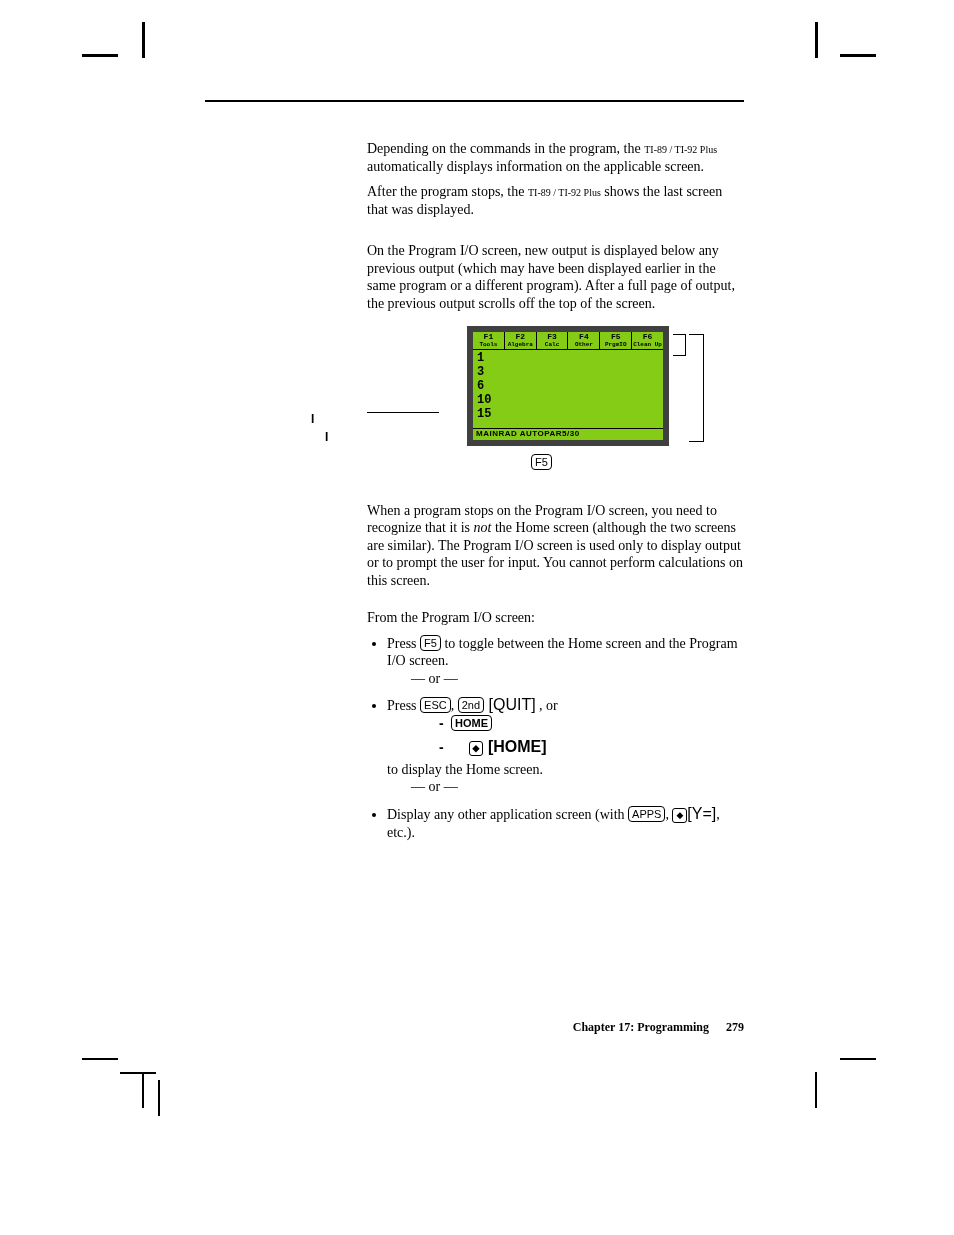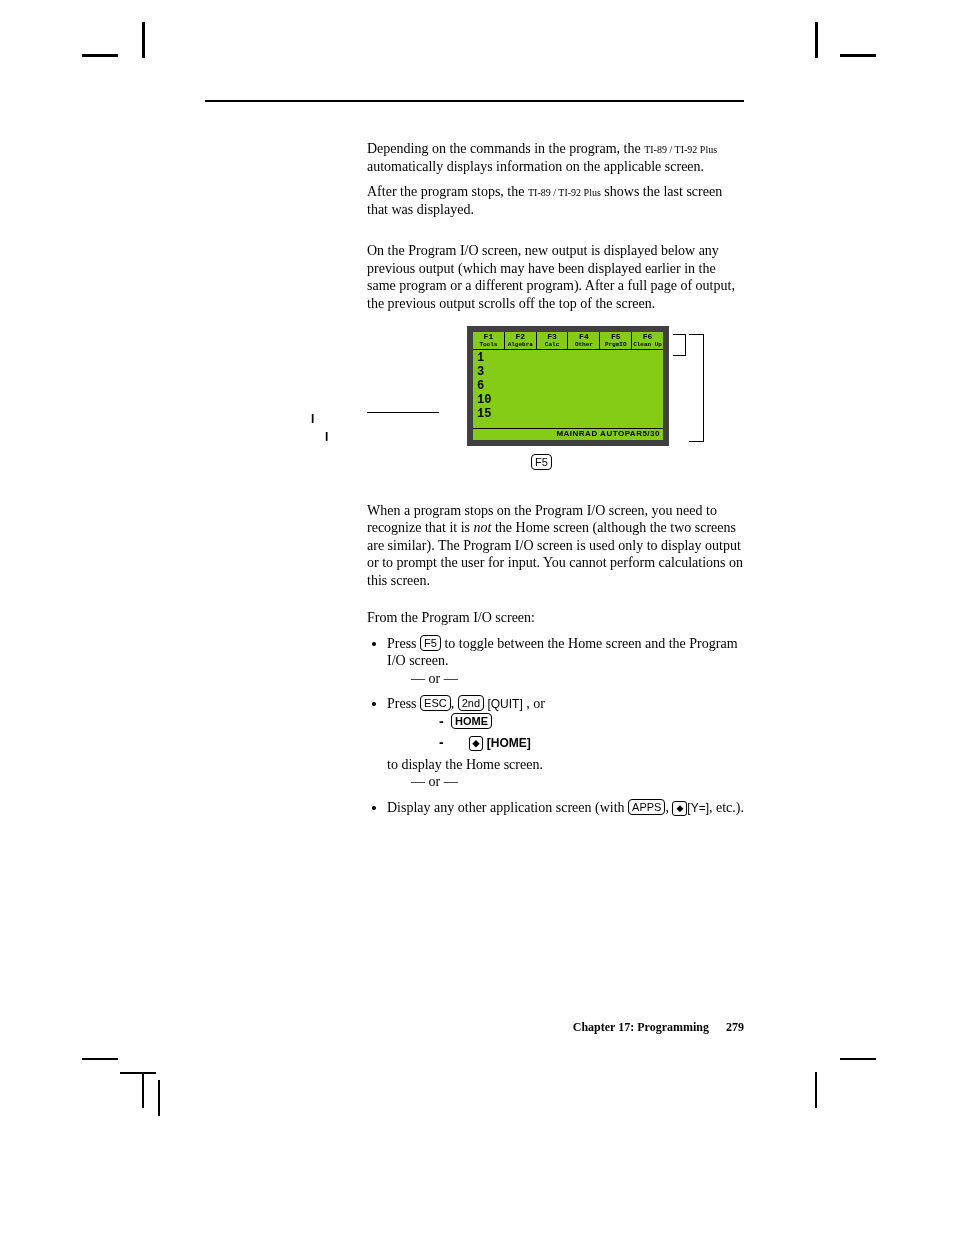--- a/index.html
+++ b/index.html
@@ -61,21 +61,21 @@
     border: 1px solid #000;
     border-radius: 4px;
     font-family: Arial, Helvetica, sans-serif;
     font-size: 11px;
     padding: 0 3px;
     line-height: 14px;
     vertical-align: 1px;
   }
   .bracket-key {
     font-family: Arial, Helvetica, sans-serif;
-    font-size: 12px;
+    font-size: 16px;
   }
   .diamond {
     display:inline-block;
     border:1px solid #000;
     border-radius:3px;
     font-size:9px;
     padding:0 3px;
     vertical-align:1px;
     line-height:13px;
   }
@@ -130,21 +130,21 @@
     padding:1px 0;
     white-space:nowrap;
     overflow:hidden;
   }
   .toolbar div:last-child { border-right:none; }
   .toolbar .lbl { display:block; font-size:6px; }
   .calc-body { padding:2px 4px 2px 4px; min-height:74px; }
   .calc-body div { line-height:1.15; }
   .statusbar {
     display:flex;
-    justify-content:flex-end;
+    justify-content:flex-start;
     border-top:1px solid #000;
     font-size:8px;
     padding:1px 3px;
     font-family: Arial, sans-serif;
     letter-spacing:0.5px;
   }
   .right-brackets { position:absolute; left:196px; top:0; height:100%; }
   .right-brackets .br-big {
     position:absolute; left:20px; top:2px; width:14px; height:106px;
     border:1px solid #000; border-left:none;

